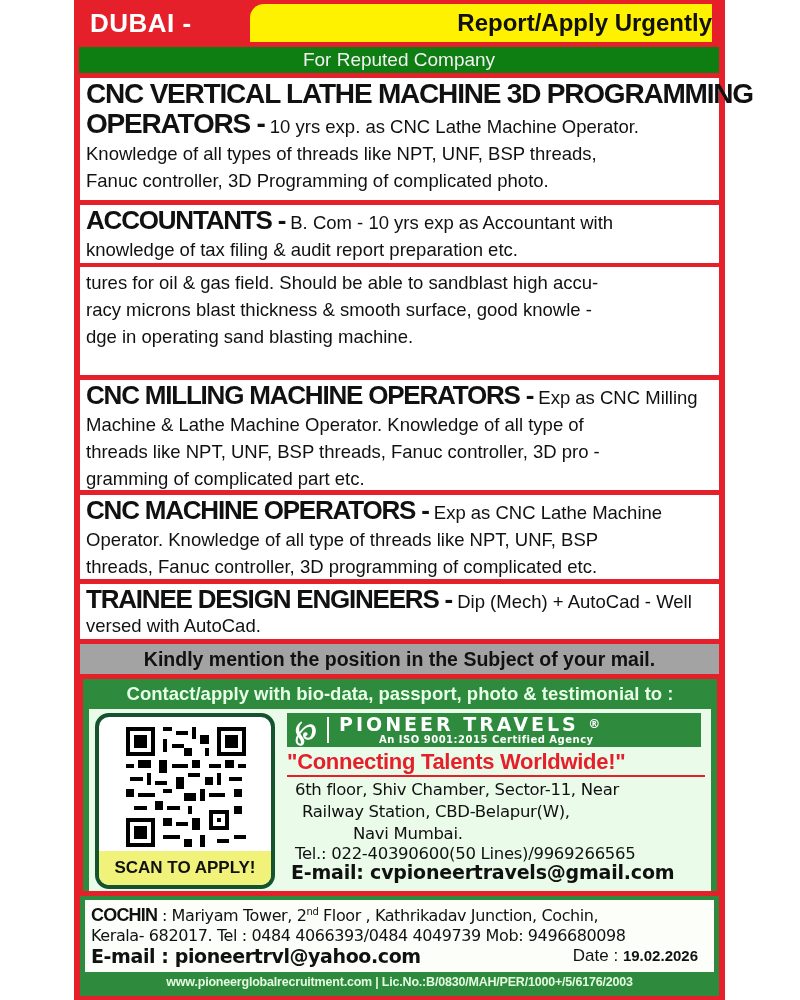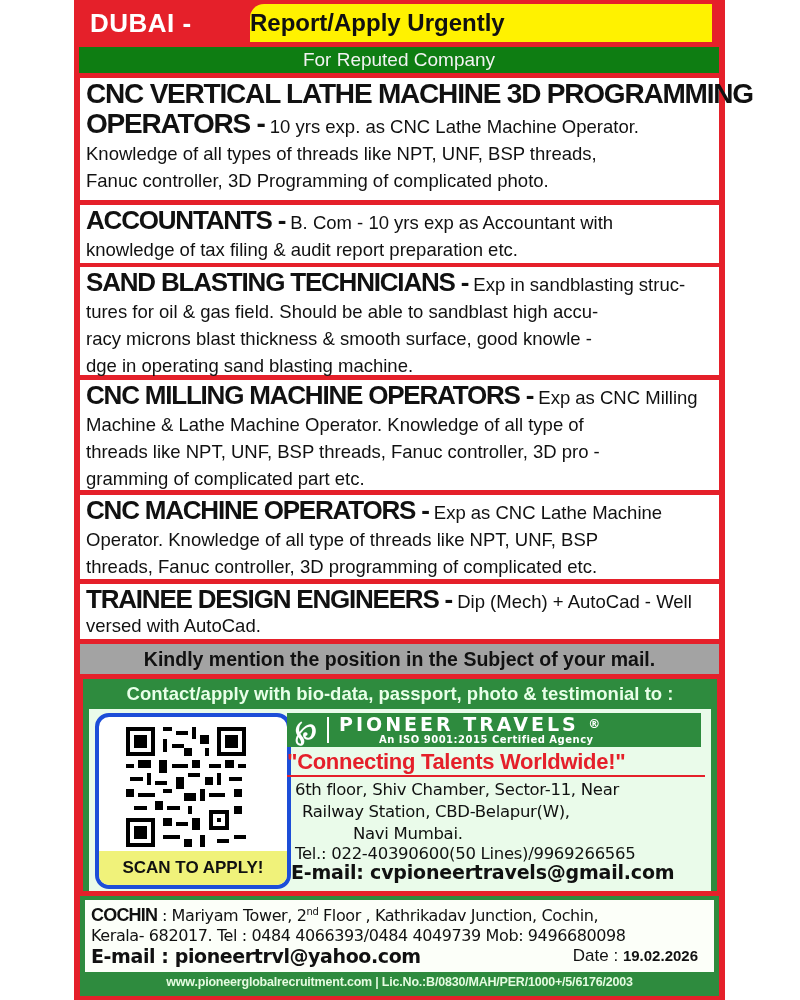--- a/index.html
+++ b/index.html
@@ -13,21 +13,21 @@
 
   
   .hdr-city {
     position: absolute; left: 78px; top: 4px; width: 172px; height: 38px;
     color: #ffffff; font-weight: bold; font-size: 26px; line-height: 38px;
     padding-left: 12px; letter-spacing: 0.5px;
   }
   .hdr-banner {
     position: absolute; left: 250px; top: 4px; width: 462px; height: 38px;
     background: #fff200; border-top-left-radius: 14px;
-    font-weight: bold; font-size: 24px; line-height: 38px; text-align: left; color: #111;
+    font-weight: bold; font-size: 24px; line-height: 38px; text-align: right; color: #111;
   }
   .hdr-sub {
     position: absolute; left: 79px; top: 47px; width: 640px; height: 26px;
     background: #0e7d12; color: #f2f2f2; font-size: 19px; line-height: 26px; text-align: center;
   }
 
   
   .job {
     position: absolute; left: 80px; width: 639px; background: #ffffff;
     padding: 2px 6px 0 6px; color: #111;
@@ -50,22 +50,22 @@
     background: #2e8b3e;
   }
   .contact-head {
     position: absolute; left: 0; top: 0; width: 100%; height: 30px;
     color: #e8ffe8; font-weight: bold; font-size: 18.5px; line-height: 30px; text-align: center;
   }
   .contact-inner {
     position: absolute; left: 6px; top: 30px; width: 622px; height: 182px; background: #eafbea;
   }
   .qr-box {
-    position: absolute; left: 6px; top: 4px; width: 196px; height: 176px;
-    border: 4px solid #1d4ed8; border-radius: 14px; background: #ffffff; overflow: hidden;
+    position: absolute; left: 6px; top: 4px; width: 180px; height: 176px;
+    border: 4px solid #14532d; border-radius: 14px; background: #ffffff; overflow: hidden;
   }
   .qr {
     position: absolute; left: 14px; top: 10px; width: 146px; height: 120px;
   }
   .scan {
     position: absolute; left: 0; bottom: 0; width: 100%; height: 34px;
     background: #f0f27a; font-weight: bold; font-size: 17px; line-height: 34px; text-align: center; color: #111;
   }
   .logo-bar {
     position: absolute; left: 198px; top: 4px; width: 414px; height: 34px;
@@ -133,21 +133,20 @@
   <p>Knowledge of all types of threads like NPT, UNF, BSP threads,</p>
   <p>Fanuc controller, 3D Programming of complicated photo.</p>
 </div>
 
 <div class="job" style="top:205px;height:58px;">
   <p><span class="title">ACCOUNTANTS -</span><span> B. Com - 10 yrs exp as Accountant with</span></p>
   <p>knowledge of tax filing &amp; audit report preparation etc.</p>
 </div>
 
 <div class="job" style="top:267px;height:108px;">
-  <p><span class="title">SAND BLASTING TECHNICIANS -</span><span> Exp in sandblasting struc-</span></p>
   <p>tures for oil &amp; gas field. Should be able to sandblast high accu-</p>
   <p>racy microns blast thickness &amp; smooth surface, good knowle -</p>
   <p>dge in operating sand blasting machine.</p>
 </div>
 
 <div class="job" style="top:380px;height:110px;">
   <p><span class="title">CNC MILLING MACHINE OPERATORS -</span><span> Exp as CNC Milling</span></p>
   <p>Machine &amp; Lathe Machine Operator. Knowledge of all type of</p>
   <p>threads like NPT, UNF, BSP threads, Fanuc controller, 3D pro -</p>
   <p>gramming of complicated part etc.</p>

